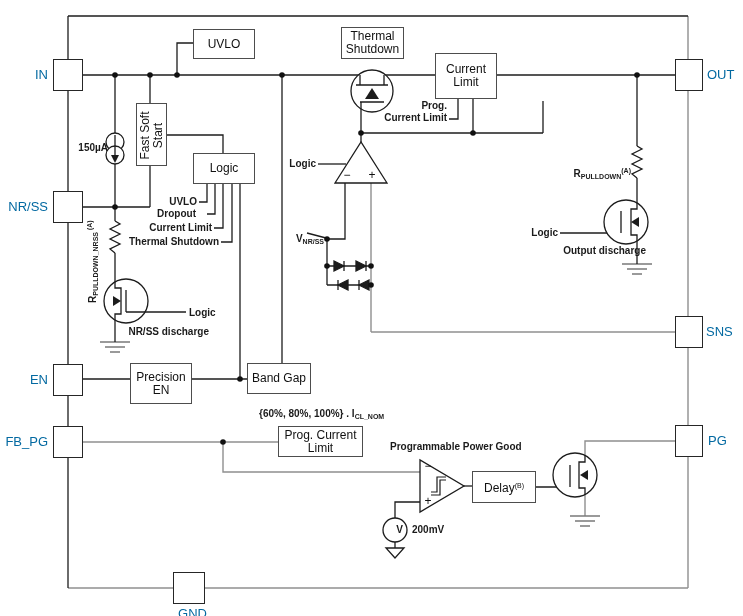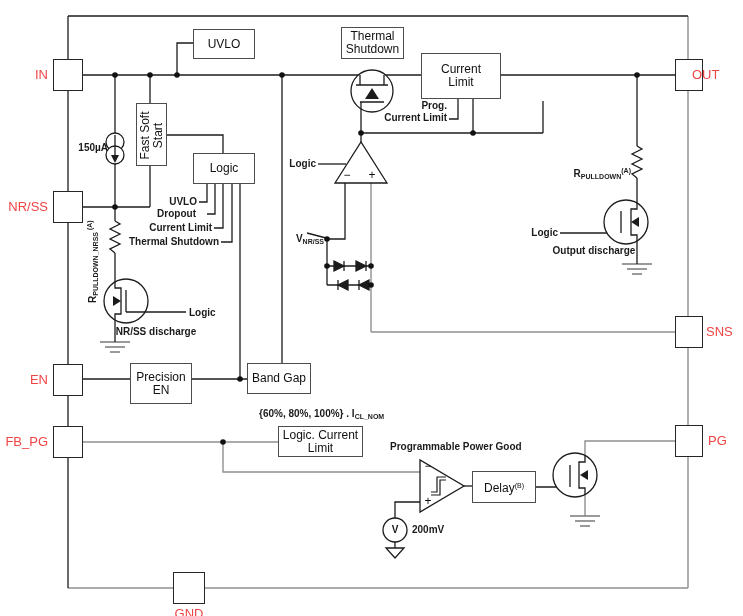--- a/index.html
+++ b/index.html
@@ -4,23 +4,23 @@
 <style>
   html,body{margin:0;padding:0;background:#fff;}
   #canvas{position:relative;width:743px;height:616px;background:#fff;overflow:hidden;
           font-family:"Liberation Sans",sans-serif;margin-top:11px;}
   #wires{position:absolute;left:0;top:0;}
   .box{position:absolute;background:#fff;border:1.3px solid #4d4d4d;display:flex;
        align-items:center;justify-content:center;text-align:center;
        font:12px/13px "Liberation Sans",sans-serif;color:#111;white-space:pre-line;box-sizing:border-box;}
   .pin{position:absolute;background:#fff;border:1.4px solid #262626;box-sizing:border-box;}
   .lbl{position:absolute;font:bold 10px/12px "Liberation Sans",sans-serif;color:#1a1a1a;white-space:pre-line;}
-  .pinlbl{position:absolute;font:13px/14px "Liberation Sans",sans-serif;color:#ef4444;}
+  .pinlbl{position:absolute;font:13px/14px "Liberation Sans",sans-serif;color:#0369a1;}
   .sign{position:absolute;font:12px/12px "Liberation Sans",sans-serif;color:#111;text-align:center;}
-  .r{text-align:right}.c{text-align:center}.nw{white-space:nowrap}
+  .r{text-align:right}.c{text-align:right}.nw{white-space:nowrap}
   .sb{font-size:7px;vertical-align:-2px;letter-spacing:0;}
   .sp{font-size:7px;vertical-align:4px;}
   .vert{transform:rotate(-90deg);transform-origin:0 0;white-space:nowrap;}
   .fss-inner{position:absolute;left:-17px;top:16px;width:63px;height:31px;display:flex;
        align-items:center;justify-content:center;transform:rotate(-90deg);white-space:pre-line;
        font:12px/13px "Liberation Sans",sans-serif;}
 </style>
 </head>
 <body>
 
@@ -160,50 +160,50 @@
       <circle cx="371" cy="255" r="2.8"></circle>
         <circle cx="371" cy="274" r="2.8"></circle>
       <circle cx="240" cy="368" r="2.8"></circle>
         <circle cx="223" cy="431" r="2.8"></circle>
     </g>
   </svg>
 
   <div class="box" style="left:193px;top:18px;width:62px;height:30px">UVLO</div>
   <div class="box" style="left:341px;top:16px;width:63px;height:32px">Thermal
 Shutdown</div>
-  <div class="box" style="left:421px;top:42px;width:80px;height:46px">Current
+  <div class="box" style="left:435px;top:42px;width:62px;height:46px">Current
 Limit</div>
   <div class="box" style="left:136px;top:92px;width:31px;height:63px">
     <span class="fss-inner">Fast Soft
 Start</span>
   </div>
   <div class="box" style="left:193px;top:142px;width:62px;height:31px">Logic</div>
   <div class="box" style="left:130px;top:352px;width:62px;height:41px">Precision
 EN</div>
   <div class="box" style="left:247px;top:352px;width:64px;height:31px">Band Gap</div>
-  <div class="box" style="left:278px;top:415px;width:85px;height:31px">Logic. Current
+  <div class="box" style="left:278px;top:415px;width:85px;height:31px">Prog. Current
 Limit</div>
   <div class="box" style="left:472px;top:460px;width:64px;height:32px">
     <span class="nw"><span>Delay</span><span class="sp">(B)</span></span>
   </div>
 
   <div class="pin" style="left:53px;top:48px;width:30px;height:32px"></div>
   <div class="pin" style="left:53px;top:180px;width:30px;height:32px"></div>
   <div class="pin" style="left:53px;top:353px;width:30px;height:32px"></div>
   <div class="pin" style="left:53px;top:415px;width:30px;height:32px"></div>
   <div class="pin" style="left:675px;top:48px;width:28px;height:32px"></div>
   <div class="pin" style="left:675px;top:305px;width:28px;height:32px"></div>
   <div class="pin" style="left:675px;top:414px;width:28px;height:32px"></div>
   <div class="pin" style="left:173px;top:561px;width:32px;height:32px"></div>
 
   <div class="pinlbl r" style="left:16px;top:57px;width:32px">IN</div>
   <div class="pinlbl r" style="left:0px;top:189px;width:48px">NR/SS</div>
   <div class="pinlbl r" style="left:16px;top:362px;width:32px">EN</div>
   <div class="pinlbl r" style="left:0px;top:424px;width:48px">FB_PG</div>
-  <div class="pinlbl" style="left:692px;top:57px">OUT</div>
+  <div class="pinlbl" style="left:707px;top:57px">OUT</div>
   <div class="pinlbl" style="left:706px;top:314px">SNS</div>
   <div class="pinlbl" style="left:708px;top:423px">PG</div>
   <div class="pinlbl c" style="left:171px;top:596px;width:36px">GND</div>
 
   <div class="lbl r" style="left:70px;top:131px;width:38px">150µA</div>
 
   <div class="lbl vert" style="left:84px;top:292px">
     <span>R</span><span class="sb">PULLDOWN_NRSS</span><span class="sp"> (A)</span>
   </div>
 

